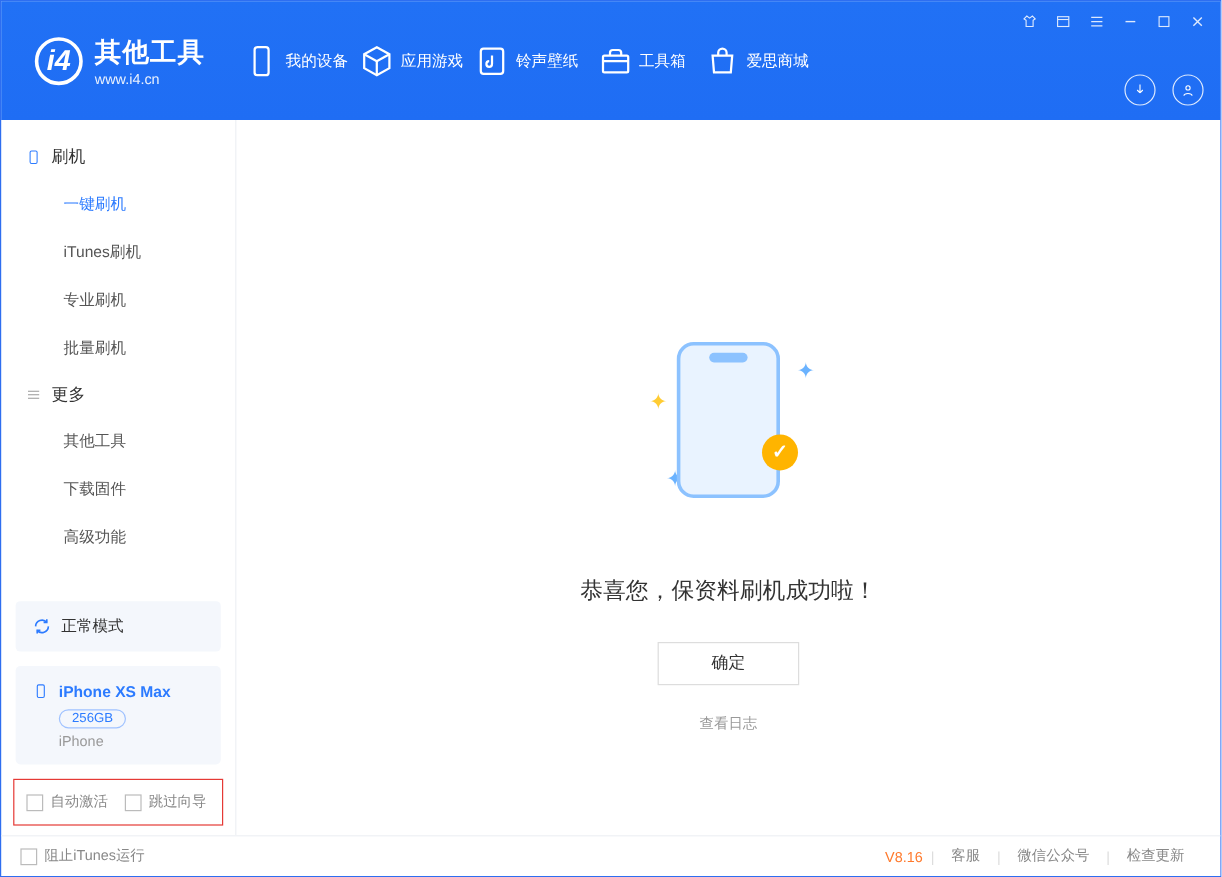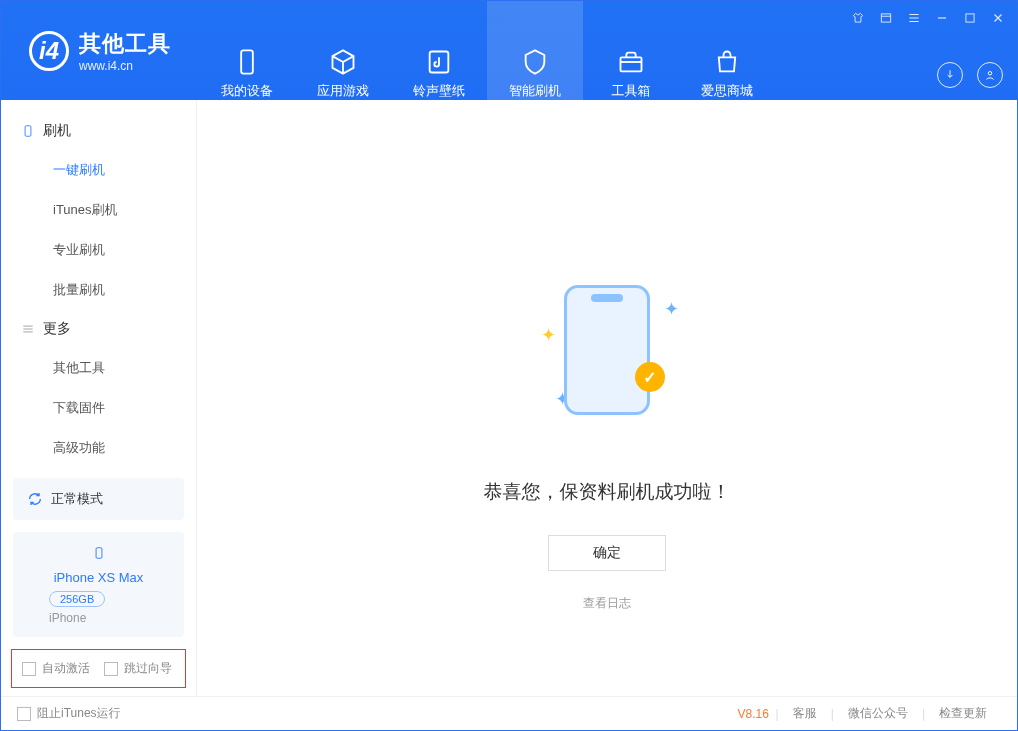--- a/index.html
+++ b/index.html
@@ -6,21 +6,21 @@
   html, body { width: 1018px; height: 731px; font-family: "Microsoft YaHei", Arial, sans-serif; background: #fff; overflow: hidden; }
   .window { width: 1018px; height: 731px; border: 1px solid #2e6ef0; display: flex; flex-direction: column; }
 
   
   .header { height: 99px; background: linear-gradient(#2171f5, #1f6df4); display: flex; align-items: stretch; position: relative; color: #fff; }
   .logo-area { display: flex; align-items: center; padding: 0 28px; gap: 10px; }
   .logo-circle { width: 40px; height: 40px; border: 3px solid #fff; border-radius: 50%; display: flex; align-items: center; justify-content: center; color:#fff; font-weight:bold; font-size:24px; font-style: italic; }
   .logo-text .name { font-size: 22px; font-weight: 700; letter-spacing: 1px; }
   .logo-text .url  { font-size: 12px; opacity: .9; }
   .tabs { display: flex; align-items: stretch; }
-  .tab { width: 96px; display: flex; flex-direction: column; align-items: center; justify-content: flex-end; gap: 6px; font-size: 13px; cursor: pointer; }
+  .tab { width: 96px; display: flex; align-items: center; justify-content: center; gap: 6px; font-size: 13px; cursor: pointer; }
   .tab.active { background: rgba(255,255,255,.15); }
   .tab svg { width: 28px; height: 28px; fill: none; stroke: #fff; stroke-width: 1.6; }
   .header-spacer { flex: 1; }
   .header-sys { position: absolute; right: 10px; top: 8px; display: flex; gap: 10px; align-items: center; }
   .header-sys span { width: 18px; height: 18px; display: inline-flex; align-items: center; justify-content: center; cursor: pointer; opacity: .85; }
   .header-icons { position: absolute; right: 14px; bottom: 12px; display: flex; gap: 14px; }
   .circ { width: 26px; height: 26px; border: 1.6px solid rgba(255,255,255,.85); border-radius: 50%; display:flex; align-items:center; justify-content:center; cursor:pointer; }
   .circ svg { stroke:#fff; fill:none; stroke-width:1.6; }
 
   
@@ -29,21 +29,21 @@
   .nav { flex: 1; padding: 12px 0; overflow: auto; }
   .nav-section-title { display: flex; align-items: center; gap: 8px; padding: 10px 20px; font-size: 14px; color: #333; }
   .nav-section-title svg { width:14px; height:14px; stroke:#2c7bff; fill:none; stroke-width:1.5; }
   .nav-more-ic svg { stroke:#999; }
   .nav-item { display: block; padding: 11px 20px 11px 52px; font-size: 13px; color: #555; cursor: pointer; }
   .nav-item.active { color: #2c7bff; }
   .mode-card, .device-card { margin: 0 12px 12px; background: #f4f7fc; border-radius: 4px; padding: 12px 14px; font-size: 13px; color:#333; }
   .mode-card { display:flex; align-items:center; gap:8px; }
   .mode-card svg { width:16px; height:16px; stroke:#2c7bff; fill:none; stroke-width:2; }
   .device-card { }
-  .device-card .dn { display:flex; align-items:center; gap:8px; font-weight:400; color:#2c7bff;flex-direction:column; }
+  .device-card .dn { display:flex; align-items:center; gap:8px; font-weight:700; color:#2c7bff; }
   .device-card .dn svg { width:14px; height:18px; stroke:#2c7bff; fill:none; stroke-width:1.6; }
   .capacity { display:inline-block; margin-top:6px; margin-left:22px; padding:1px 10px; border:1px solid #9fc2ff; border-radius:10px; font-size:11px; color:#2c7bff; }
   .dtype { margin-top:4px; margin-left:22px; font-size:12px; color:#999; }
 
   .sidebar-bottom { border:1.6px solid #e53935; margin: 0 10px 8px; padding: 10px 10px; display:flex; gap:14px; align-items:center; }
   .chk { display:flex; align-items:center; gap:6px; font-size:12px; color:#888; cursor:pointer; }
   .chk .box { width:14px; height:14px; border:1px solid #bbb; background:#fff; }
 
   .content { flex: 1; display:flex; flex-direction:column; align-items:center; justify-content:flex-start; padding-top:180px; }
   .illus { width:140px; height:140px; position:relative; margin-bottom:30px; display:flex; align-items:center; justify-content:center; }
@@ -90,26 +90,20 @@
             <path d="M12 22V12"></path>
           </svg>
         <span>应用游戏</span>
       </div>
       <div class="tab">
         <svg viewBox="0 0 24 24">
             <rect x="4" y="3" width="16" height="18" rx="2"></rect>
             <path d="M12 8v6a2 2 0 1 1-2-2"></path>
           </svg>
         <span>铃声壁纸</span>
-      </div>
-      <div class="tab active">
-        <svg viewBox="0 0 24 24">
-            <path d="M12 2l8 4v6c0 5-3.5 8-8 10-4.5-2-8-5-8-10V6z"></path>
-          </svg>
-        <span>智能刷机</span>
       </div>
       <div class="tab">
         <svg viewBox="0 0 24 24">
             <rect x="3" y="8" width="18" height="12" rx="1"></rect>
             <path d="M8 8V6a2 2 0 0 1 2-2h4a2 2 0 0 1 2 2v2"></path>
             <path d="M3 12h18"></path>
           </svg>
         <span>工具箱</span>
       </div>
       <div class="tab">

